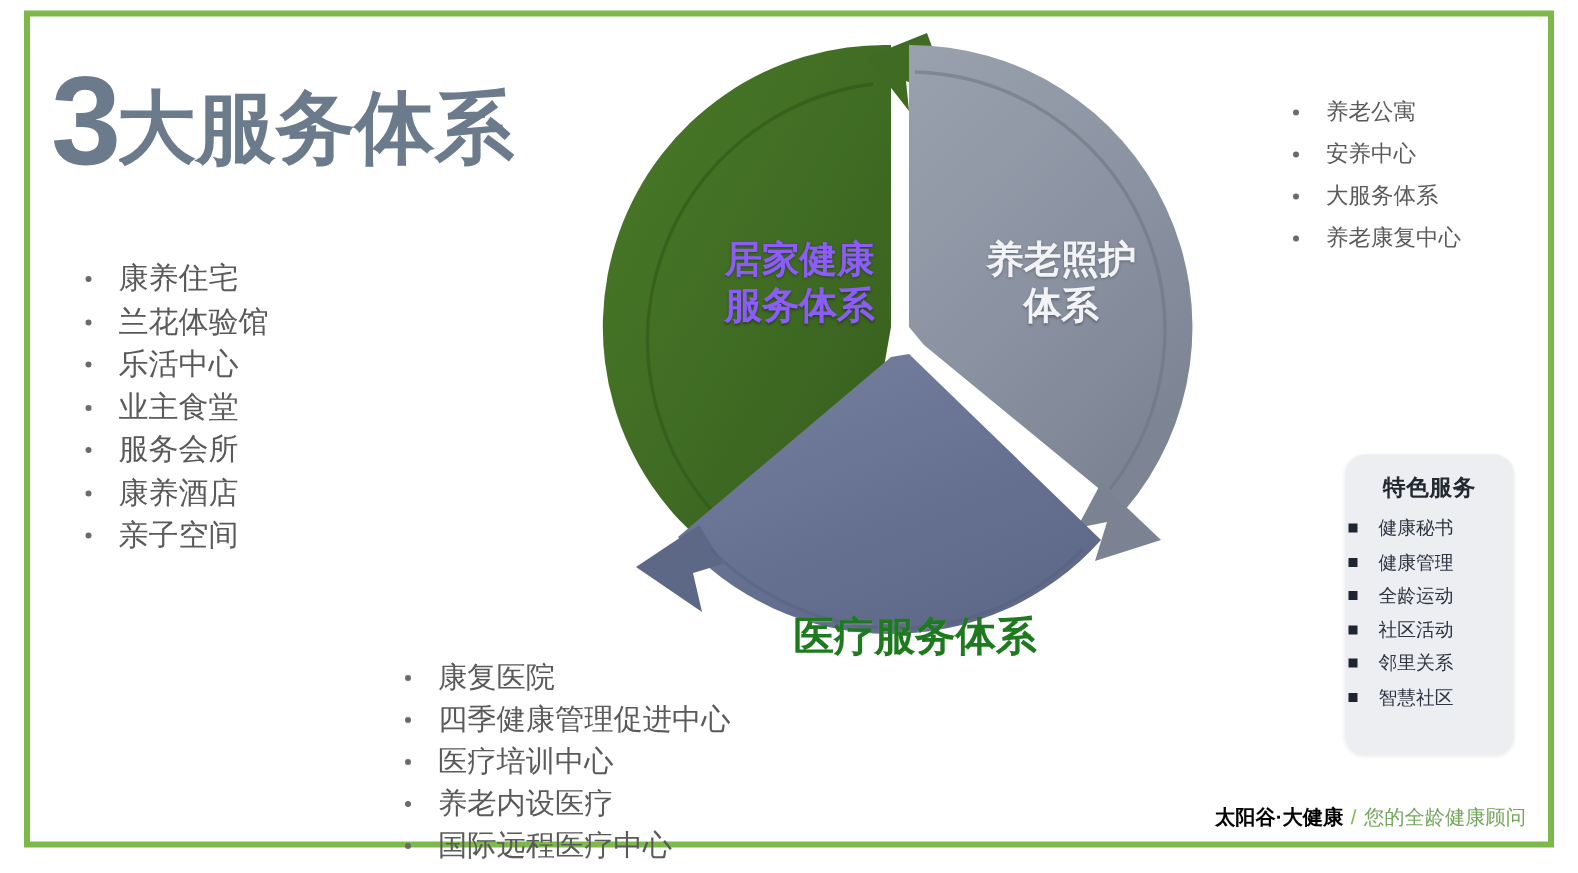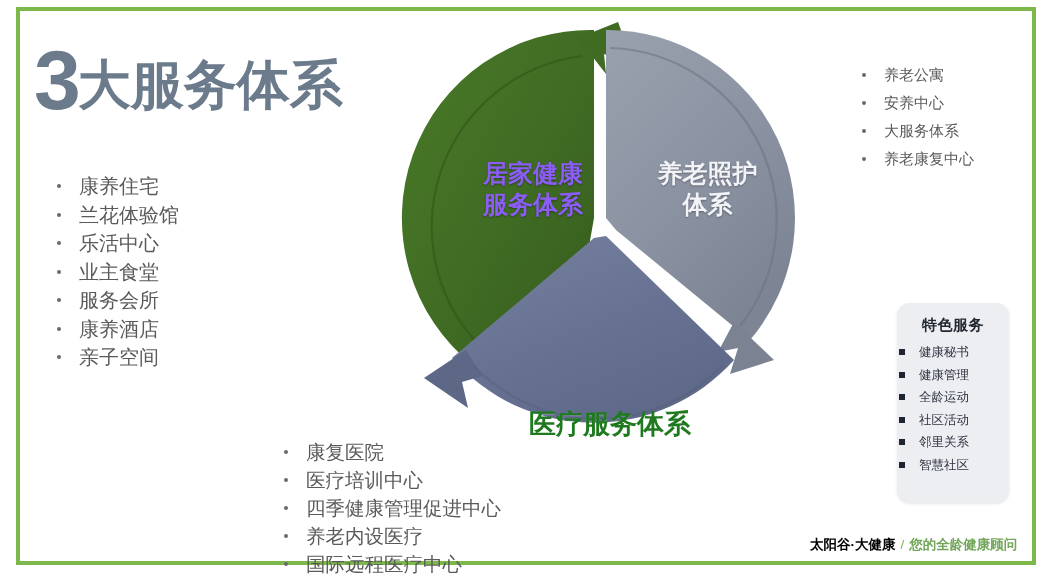--- a/index.html
+++ b/index.html
@@ -79,21 +79,21 @@
     font-size: 20px;
     line-height: 28.5px;
   }
   #list-topright {
     left: 858px;
     top: 61px;
     font-size: 15px;
     line-height: 28px;
   }
   #list-bottom {
-    left: 280px;
+    left: 266px;
     top: 438px;
     font-size: 19.5px;
     line-height: 28px;
   }
   
   #cycle {
     position: absolute;
     left: 382px;
     top: 22px;
     width: 450px;
@@ -178,21 +178,21 @@
   #footer {
     position: absolute;
     left: 810px;
     top: 536px;
     white-space: nowrap;
     font-size: 13.5px;
     color: #4b8a34;
   }
   #footer .brand { font-weight: bold; color: #000000; }
   #footer .sep { margin: 0 5px; color: #7cb94a; }
-  #footer .tag { color: #72a65a; font-weight: bold; }
+  #footer .tag { color: #72a65a; }
 </style>
 </head>
 <body>
 
 <div id="slide">
 
   <div id="frame"></div>
 
   <div id="title">
     <span class="num">3</span><span class="rest">大服务体系</span>
@@ -210,22 +210,22 @@
 
   <ul class="bullet-list" id="list-topright">
     <li><span class="dot"></span><span>养老公寓</span></li>
     <li><span class="dot"></span><span>安养中心</span></li>
     <li><span class="dot"></span><span>大服务体系</span></li>
     <li><span class="dot"></span><span>养老康复中心</span></li>
   </ul>
 
   <ul class="bullet-list" id="list-bottom">
     <li><span class="dot"></span><span>康复医院</span></li>
+    <li><span class="dot"></span><span>四季健康管理促进中心</span></li>
     <li><span class="dot"></span><span>医疗培训中心</span></li>
-    <li><span class="dot"></span><span>四季健康管理促进中心</span></li>
     <li><span class="dot"></span><span>养老内设医疗</span></li>
     <li><span class="dot"></span><span>国际远程医疗中心</span></li>
   </ul>
 
   <div id="cycle">
     <svg width="450" height="420" viewBox="0 0 450 420" xmlns="http://www.w3.org/2000/svg">
       <defs>
         <linearGradient id="gGreen" x1="0" y1="0" x2="1" y2="1">
           <stop offset="0%" stop-color="#4a7a28"></stop>
           <stop offset="55%" stop-color="#3f6b23"></stop>

